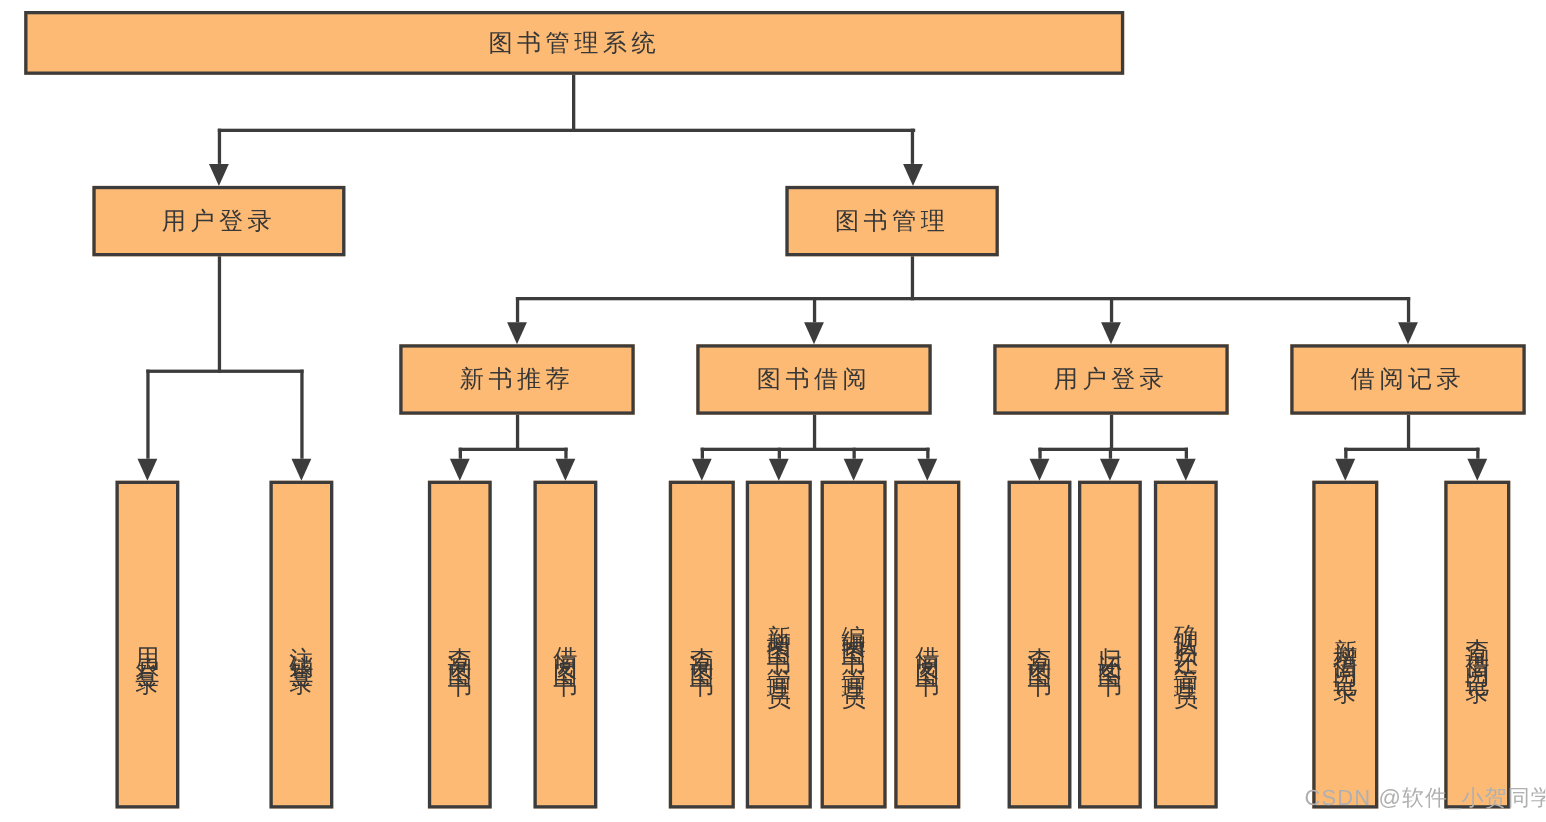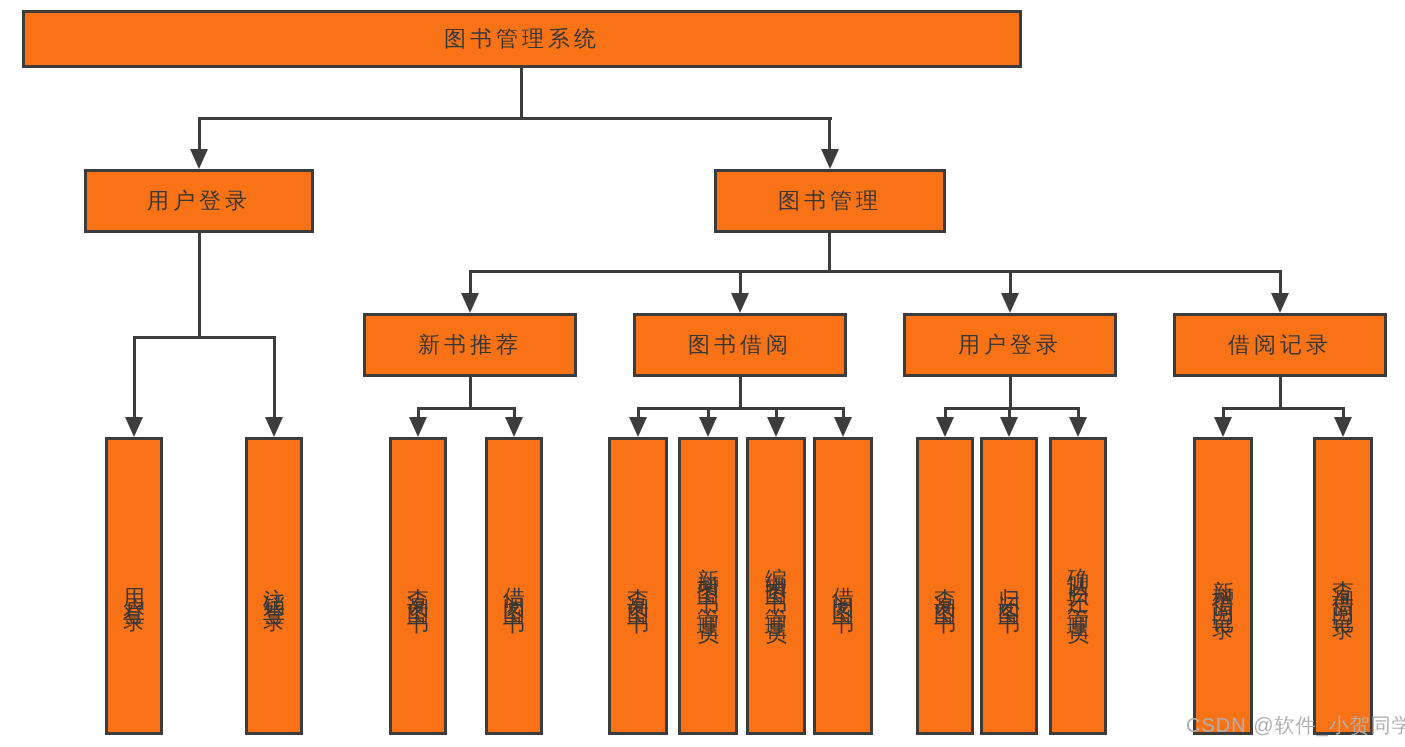--- a/index.html
+++ b/index.html
@@ -2,21 +2,21 @@
 <html><head>
 <meta charset="utf-8">
 <style>
   html,body{margin:0;padding:0;background:#ffffff;}
   .stage{
     position:relative;width:1405px;height:747px;background:#ffffff;
     font-family:"Liberation Sans","DejaVu Sans",sans-serif;color:#373737;
     overflow:hidden;
   }
   .box{
-    position:absolute;box-sizing:border-box;background:#f97316;
+    position:absolute;box-sizing:border-box;background:#fdba74;
     border:3px solid #3c3c3c;display:flex;align-items:center;justify-content:center;
   }
   .hlbl{font-size:22px;letter-spacing:4px;white-space:nowrap;color:#373737;}
   .vlbl{
     writing-mode:vertical-rl;text-orientation:mixed;
     font-size:22px;letter-spacing:8px;line-height:1;color:#373737;white-space:nowrap;
   }
   .hline,.vline{position:absolute;background:#3c3c3c;}
   .hline{height:3px;}
   .vline{width:3px;}
@@ -41,21 +41,21 @@
   </div>
 
   <div class="vline" style="left:520px;top:68px;height:52px;"></div>
   <div class="hline" style="left:197.5px;top:117px;width:634px;"></div>
   <div class="arr" style="left:197.5px;top:117px;height:32px;"></div>
   <div class="arr" style="left:828px;top:117px;height:32px;"></div>
 
   <div class="box" style="left:84px;top:169px;width:230px;height:64px;">
     <span class="hlbl">用户登录</span>
   </div>
-  <div class="box" style="left:714px;top:169px;width:232px;height:64px;">
+  <div class="box" style="left:714px;top:169px;width:194px;height:64px;">
     <span class="hlbl">图书管理</span>
   </div>
 
   <div class="vline" style="left:197.5px;top:233px;height:106px;"></div>
   <div class="hline" style="left:132.5px;top:336px;width:143px;"></div>
   <div class="arr" style="left:132.5px;top:336px;height:81px;"></div>
   <div class="arr" style="left:272.5px;top:336px;height:81px;"></div>
 
   <div class="vline" style="left:828px;top:233px;height:40px;"></div>
   <div class="hline" style="left:468.5px;top:270px;width:813px;"></div>

